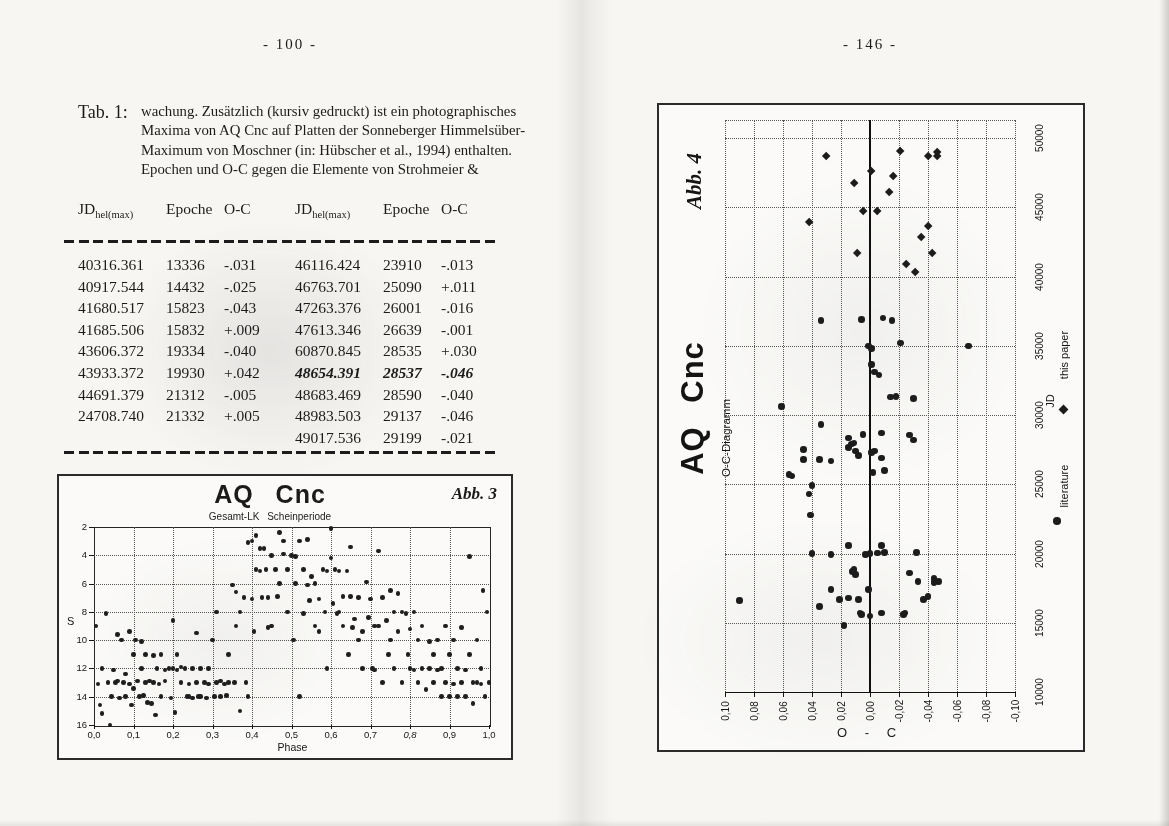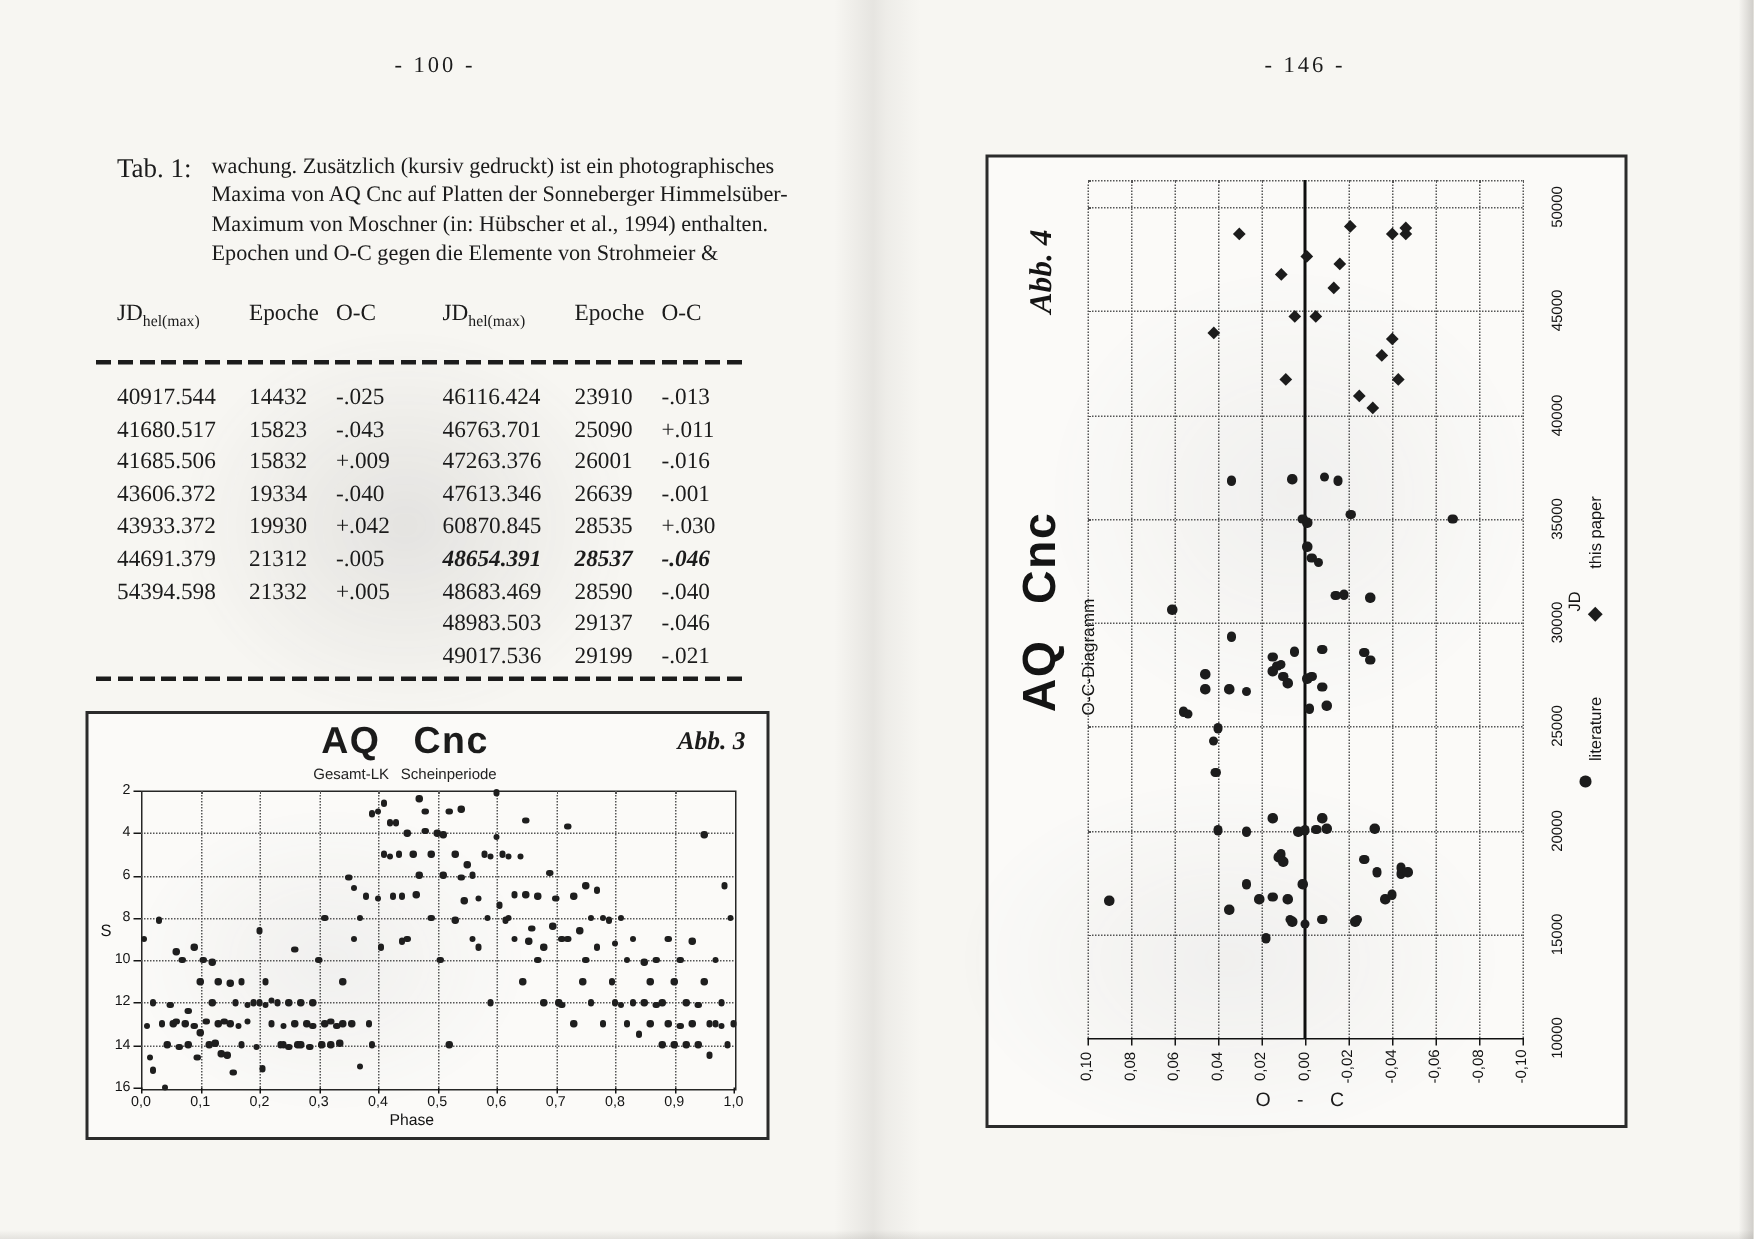--- a/index.html
+++ b/index.html
@@ -78,20 +78,25 @@
   </div>
   <div class="thead" style="left:295px;top:200px;">
     <span><span>JD</span><sub>hel(max)</sub></span>
     <span>Epoche</span>
     <span>O-C</span>
   </div>
 
   <div class="dashline" style="left:64px;top:240px;width:434px;"></div>
   <div class="tgroup" style="left:78px;top:254px;" id="rows-left">
       <div class="trow">
+        <div>40316.361</div>
+        <div>13336</div>
+        <div>-.031</div>
+      </div>
+      <div class="trow">
         <div>40917.544</div>
         <div>14432</div>
         <div>-.025</div>
       </div>
       <div class="trow">
         <div>41680.517</div>
         <div>15823</div>
         <div>-.043</div>
       </div>
       <div class="trow">
@@ -108,21 +113,21 @@
         <div>43933.372</div>
         <div>19930</div>
         <div>+.042</div>
       </div>
       <div class="trow">
         <div>44691.379</div>
         <div>21312</div>
         <div>-.005</div>
       </div>
       <div class="trow">
-        <div>54394.598</div>
+        <div>24708.740</div>
         <div>21332</div>
         <div>+.005</div>
       </div>
     </div>
   <div class="tgroup" style="left:295px;top:254px;" id="rows-right">
       <div class="trow">
         <div>46116.424</div>
         <div>23910</div>
         <div>-.013</div>
       </div>
@@ -193,21 +198,21 @@
         <div class="tickmark" style="left: 232.5px; top: 249px; width: 1px; height: 4px;"></div>
         <div class="lbl" style="left: 220.5px; top: 253px; width: 24px; text-align: center; font-size: 9.5px;">0,5</div>
         <div class="gl-v" style="left: 272px; top: 51px; height: 198px;"></div>
         <div class="tickmark" style="left: 272px; top: 249px; width: 1px; height: 4px;"></div>
         <div class="lbl" style="left: 260px; top: 253px; width: 24px; text-align: center; font-size: 9.5px;">0,6</div>
         <div class="gl-v" style="left: 311.5px; top: 51px; height: 198px;"></div>
         <div class="tickmark" style="left: 311.5px; top: 249px; width: 1px; height: 4px;"></div>
         <div class="lbl" style="left: 299.5px; top: 253px; width: 24px; text-align: center; font-size: 9.5px;">0,7</div>
         <div class="gl-v" style="left: 351px; top: 51px; height: 198px;"></div>
         <div class="tickmark" style="left: 351px; top: 249px; width: 1px; height: 4px;"></div>
-        <div class="lbl" style="left: 339px; top: 253px; width: 24px; text-align: center; font-size: 9.5px;">0,8</div>
+        <div class="lbl" style="left: 339px; top: 253px; width: 24px; text-align: center; font-size: 9.5px; font-style: italic;">0,8</div>
         <div class="gl-v" style="left: 390.5px; top: 51px; height: 198px;"></div>
         <div class="tickmark" style="left: 390.5px; top: 249px; width: 1px; height: 4px;"></div>
         <div class="lbl" style="left: 378.5px; top: 253px; width: 24px; text-align: center; font-size: 9.5px;">0,9</div>
         <div class="tickmark" style="left: 430px; top: 249px; width: 1px; height: 4px;"></div>
         <div class="lbl" style="left: 418px; top: 253px; width: 24px; text-align: center; font-size: 9.5px;">1,0</div>
         <div class="tickmark" style="left: 30px; top: 51px; width: 5px; height: 1px;"></div>
         <div class="lbl" style="left: 6px; top: 45px; width: 22px; text-align: right; font-size: 9.5px;">2</div>
         <div class="gl-h" style="left: 35px; top: 79.2857px; width: 395px;"></div>
         <div class="tickmark" style="left: 30px; top: 79.2857px; width: 5px; height: 1px;"></div>
         <div class="lbl" style="left: 6px; top: 73.2857px; width: 22px; text-align: right; font-size: 9.5px;">4</div>
@@ -434,21 +439,21 @@
         <div class="pt3" style="left: 415.85px; top: 161.843px;"></div>
         <div class="pt3" style="left: 415.85px; top: 204.271px;"></div>
         <div class="pt3" style="left: 419.8px; top: 190.129px;"></div>
         <div class="pt3" style="left: 419.8px; top: 205.686px;"></div>
         <div class="pt3" style="left: 421.775px; top: 112.343px;"></div>
         <div class="pt3" style="left: 423.75px; top: 218.414px;"></div>
         <div class="pt3" style="left: 425.725px; top: 133.557px;"></div>
         <div class="pt3" style="left: 427.7px; top: 204.271px;"></div>
       </div>
     <div class="lbl" style="left:8px;top:139px;font-size:11px;">S</div>
-    <div class="lbl" style="left:18px;top:265px;width:395px;text-align:center;font-size:10.5px;">Phase</div>
+    <div class="lbl" style="left:36px;top:265px;width:395px;text-align:center;font-size:10.5px;">Phase</div>
   </div>
 
   <div class="page-num" style="left:800px;top:36px;">- 146 -</div>
 
   <div class="figbox" style="left:657px;top:103px;width:424px;height:645px;" id="fig4">
     <div class="rot f4-abb" style="left:35px;top:76px;font-family:'Liberation Serif',serif;">Abb. 4</div>
     <div class="rot f4-title" style="left:34px;top:303px;">AQ Cnc</div>
     <div class="rot f4-sub" style="left:67px;top:333px;">O-C-Diagramm</div>
     <div id="fig4-plot">
         <div class="gl-h" style="left: 66px; top: 15px; width: 290px;"></div>

